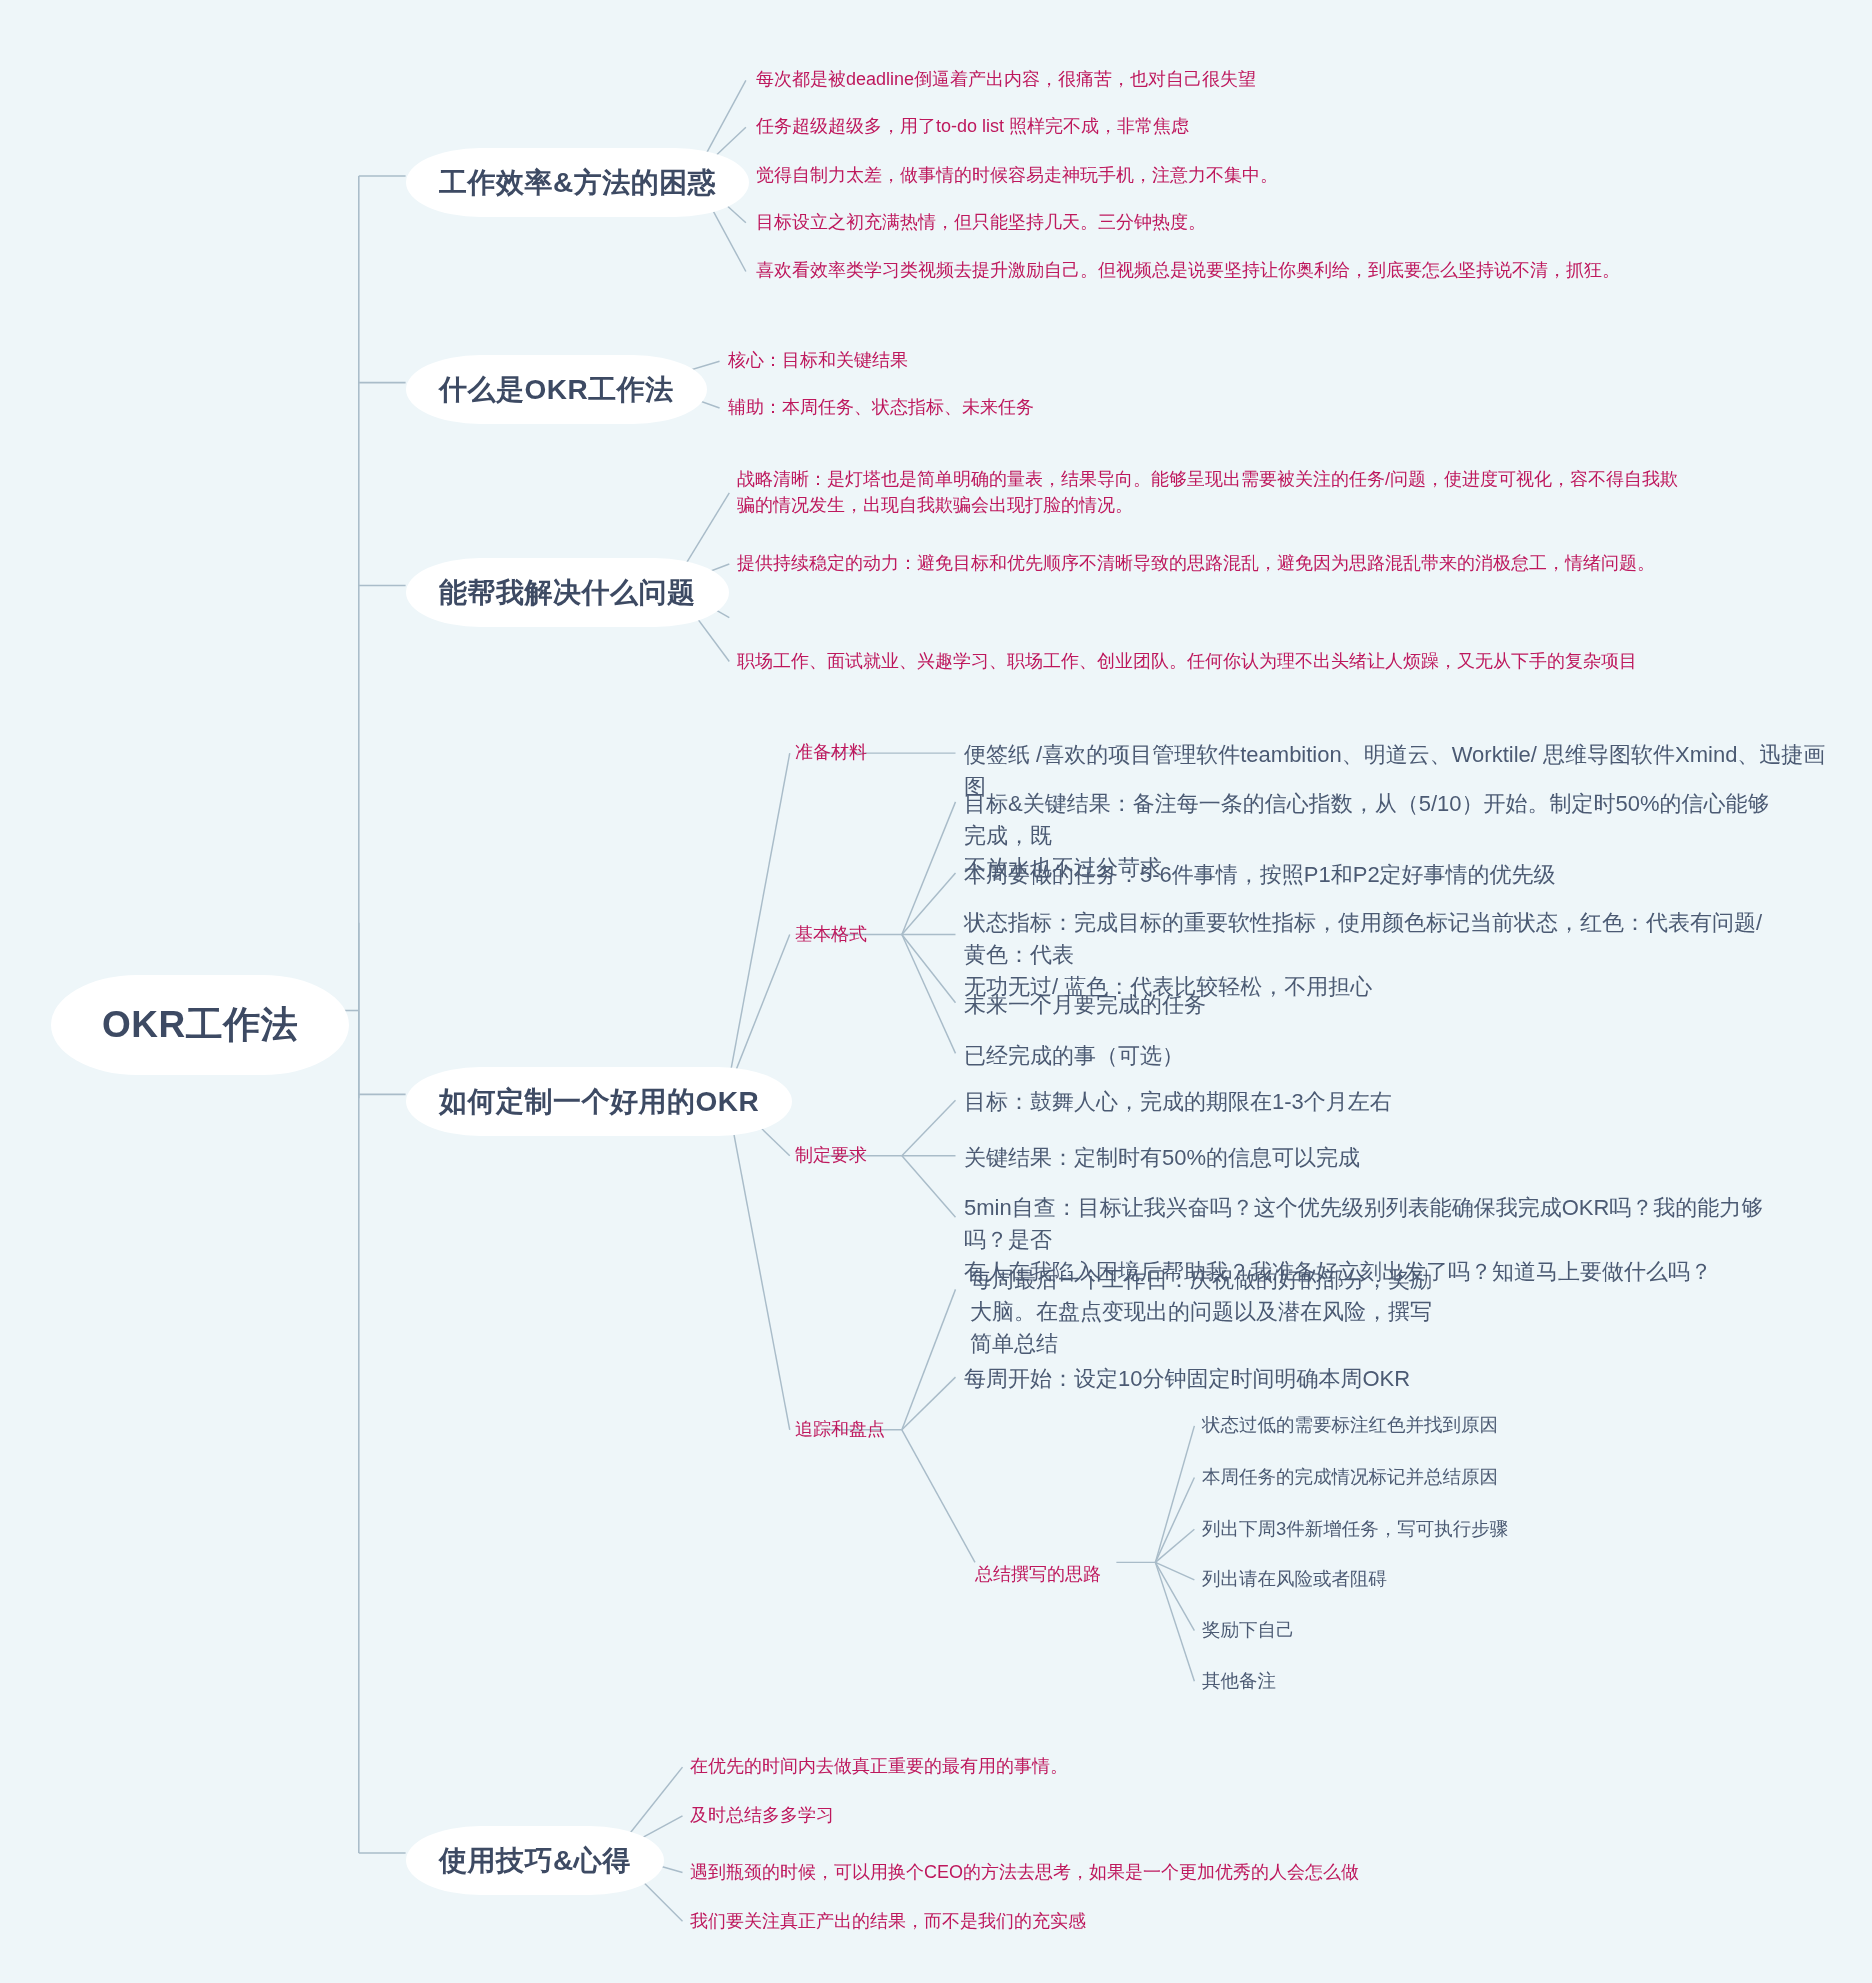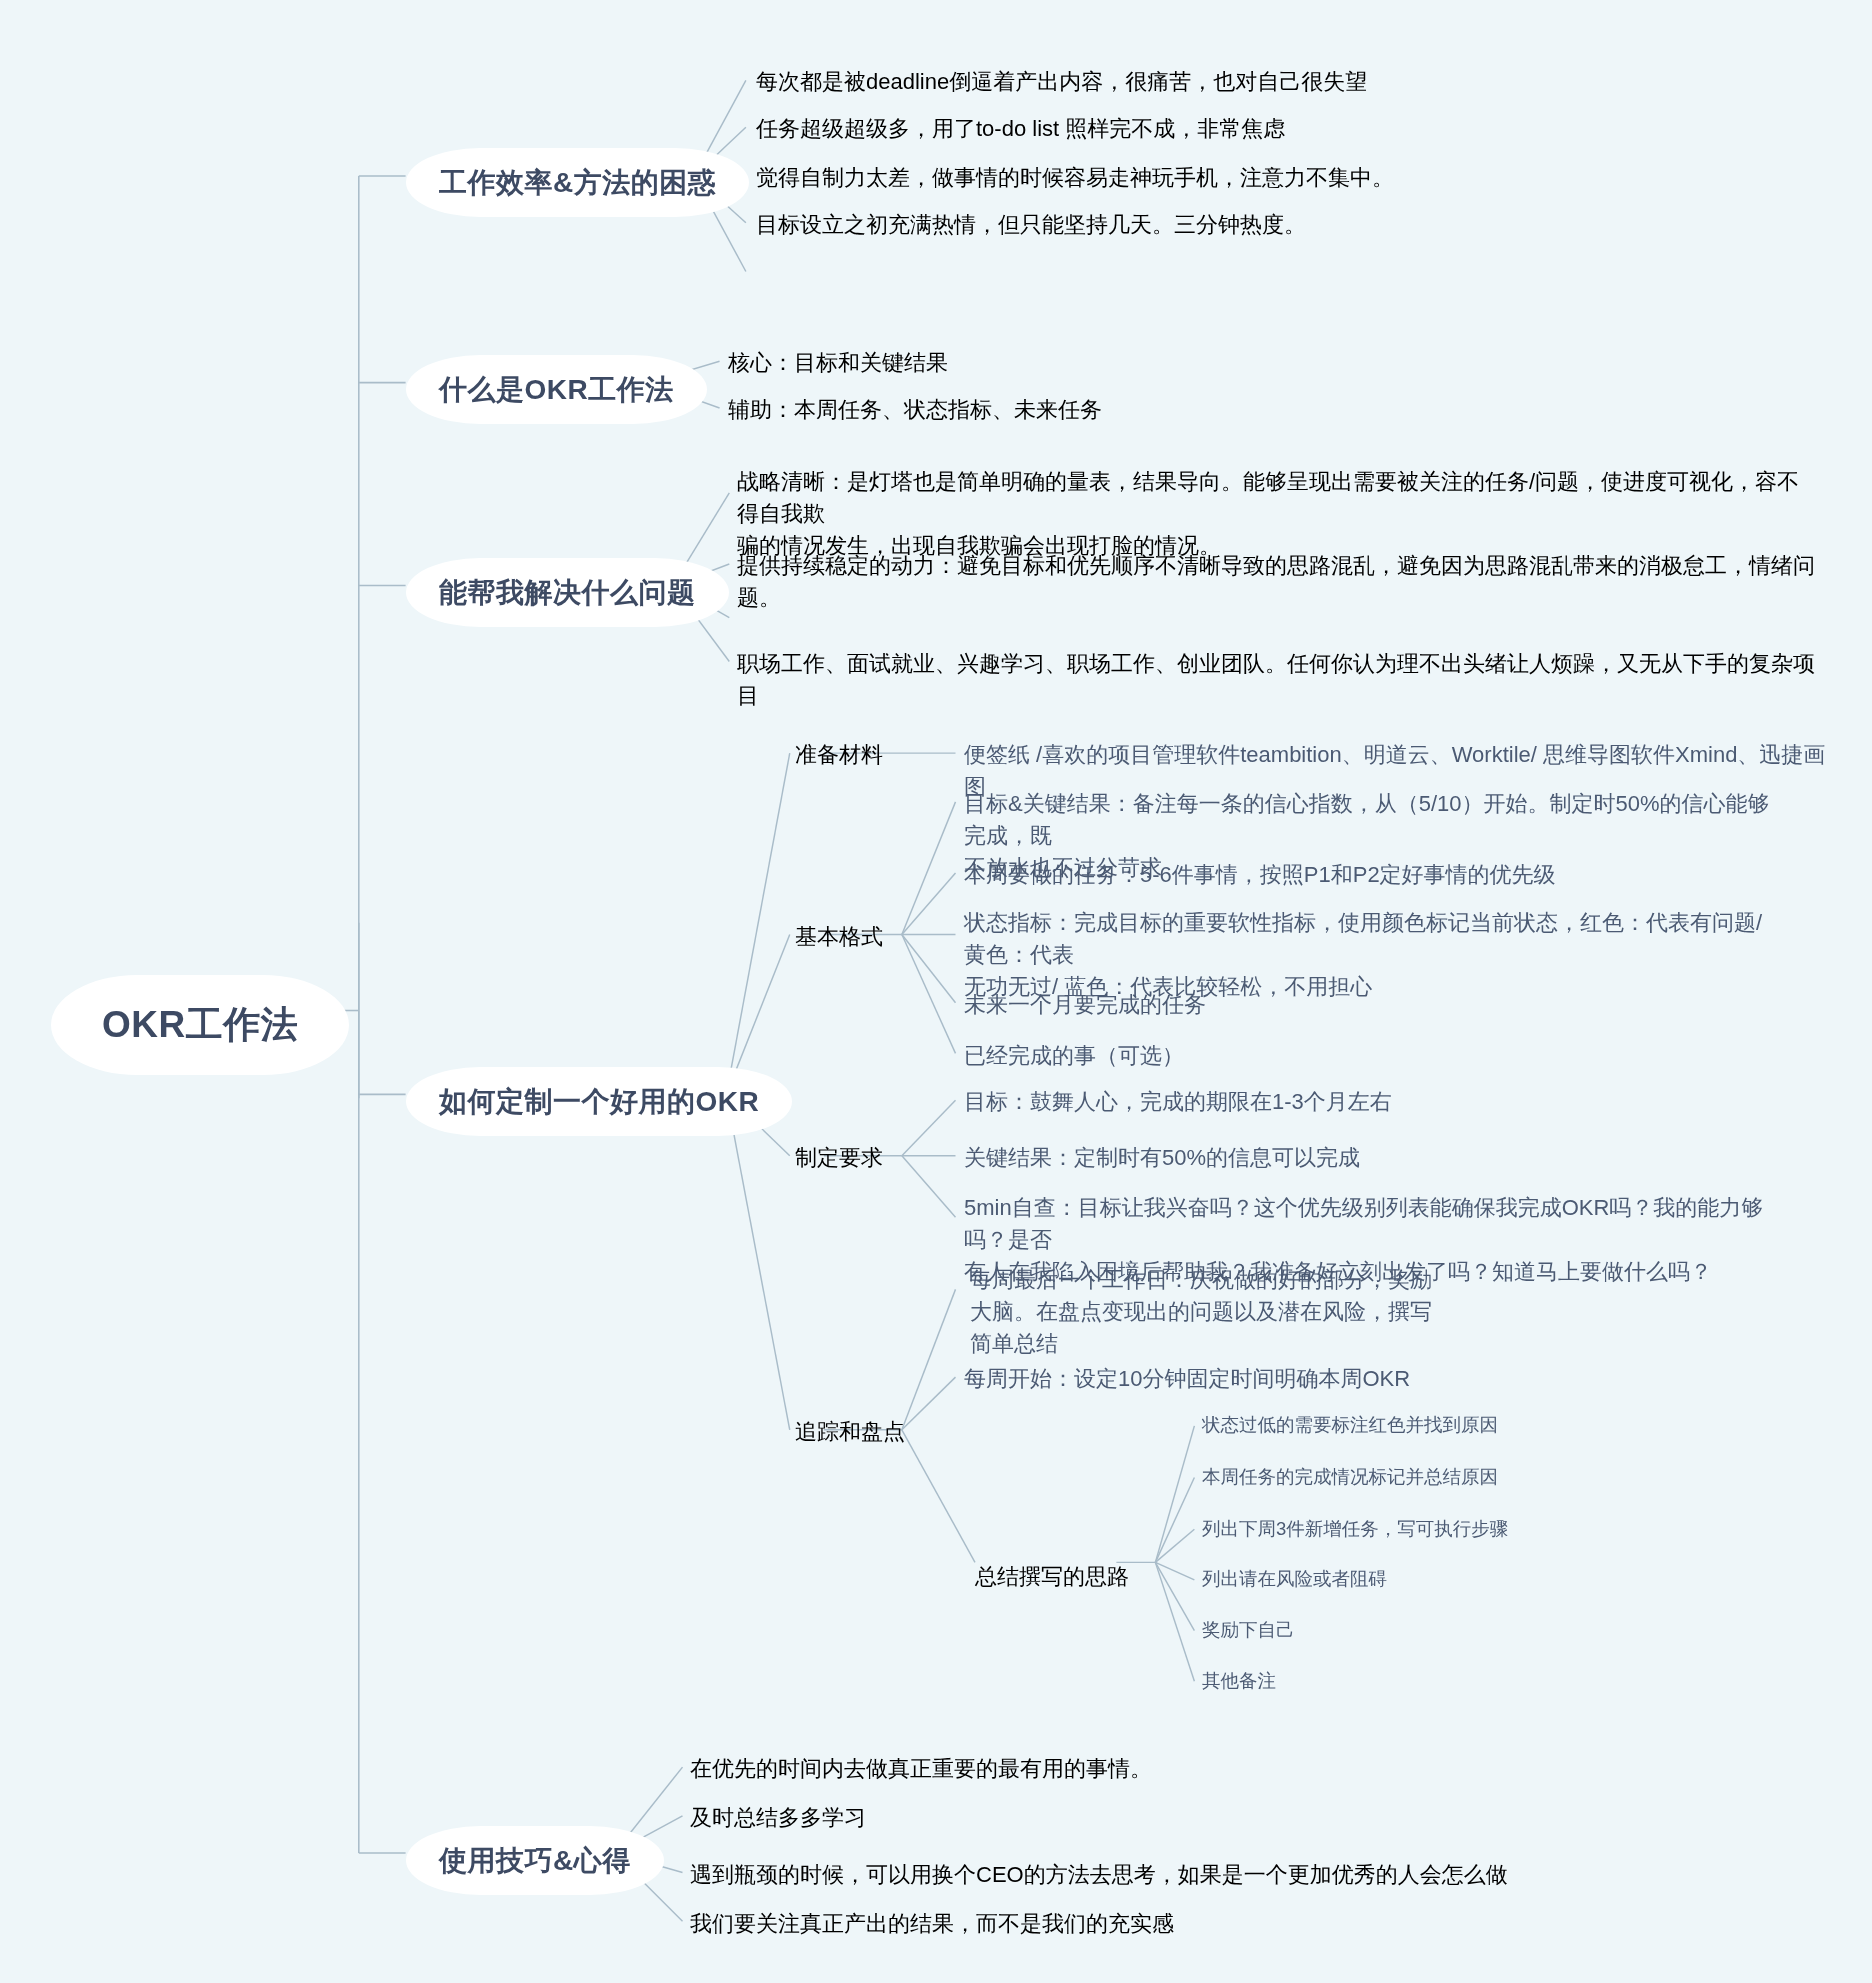--- a/index.html
+++ b/index.html
@@ -36,21 +36,21 @@
   }
 
   
   .node {
     position:absolute;
     color:#4b5a73;
     font-size:18.5px;
     line-height:1.45;
     white-space:pre-line;
   }
-  .node.lvl2 { font-size:22px; color:#000000; }
+  .node.lvl2 { font-size:18px; color:#be185d; }
   .node.lvl3 { font-size:22px; color:#4b5a73; }
   .node.lvl4 { font-size:18.5px; color:#4b5a73; }
 </style>
 </head>
 <body>
 
 <div id="stage">
 
   <svg id="wires" viewBox="0 0 1920 2034">
     <g fill="none" stroke="#a9bcc9" stroke-width="1.6">
@@ -149,20 +149,21 @@
   </div>
 
   <div class="pill lvl1" style="left:406px; top:1826px;">
     <span>使用技巧&amp;心得</span>
   </div>
 
   <div class="node lvl2" style="left:756px; top:66px;">每次都是被deadline倒逼着产出内容，很痛苦，也对自己很失望</div>
   <div class="node lvl2" style="left:756px; top:113px;">任务超级超级多，用了to-do list 照样完不成，非常焦虑</div>
   <div class="node lvl2" style="left:756px; top:162px;">觉得自制力太差，做事情的时候容易走神玩手机，注意力不集中。</div>
   <div class="node lvl2" style="left:756px; top:209px;">目标设立之初充满热情，但只能坚持几天。三分钟热度。</div>
+  <div class="node lvl2" style="left:756px; top:257px;">喜欢看效率类学习类视频去提升激励自己。但视频总是说要坚持让你奥利给，到底要怎么坚持说不清，抓狂。</div>
 
   <div class="node lvl2" style="left:728px; top:347px;">核心：目标和关键结果</div>
   <div class="node lvl2" style="left:728px; top:394px;">辅助：本周任务、状态指标、未来任务</div>
 
   <div class="node lvl2" style="left:737px; top:466px; width:1083px;">战略清晰：是灯塔也是简单明确的量表，结果导向。能够呈现出需要被关注的任务/问题，使进度可视化，容不得自我欺
 骗的情况发生，出现自我欺骗会出现打脸的情况。</div>
   <div class="node lvl2" style="left:737px; top:550px; width:1083px;">提供持续稳定的动力：避免目标和优先顺序不清晰导致的思路混乱，避免因为思路混乱带来的消极怠工，情绪问题。</div>
   <div class="node lvl2" style="left:737px; top:648px; width:1083px;">职场工作、面试就业、兴趣学习、职场工作、创业团队。任何你认为理不出头绪让人烦躁，又无从下手的复杂项目</div>
 
   <div class="node lvl2" style="left:795px; top:739px;">准备材料</div>

